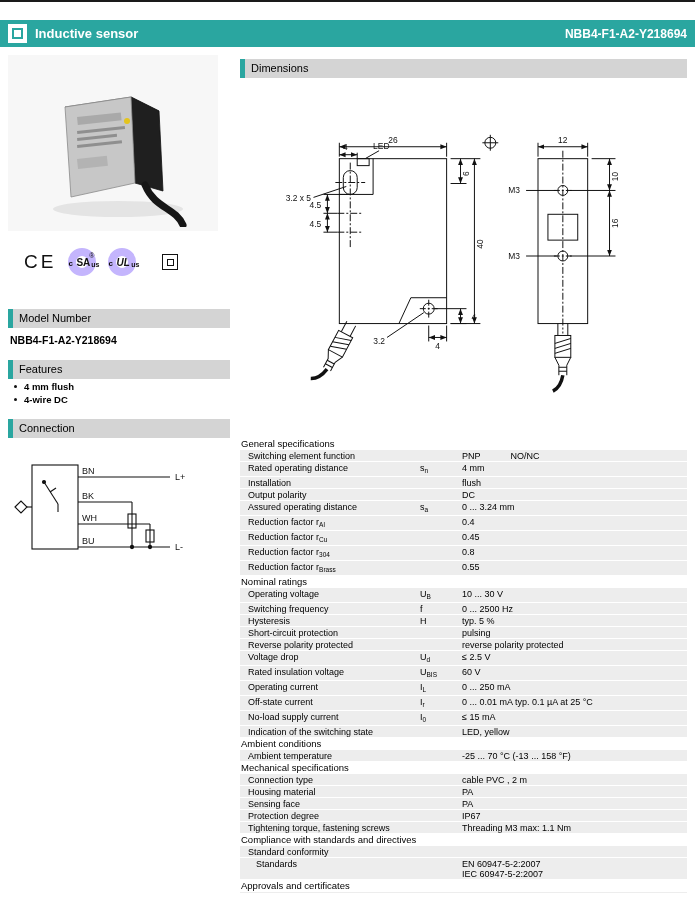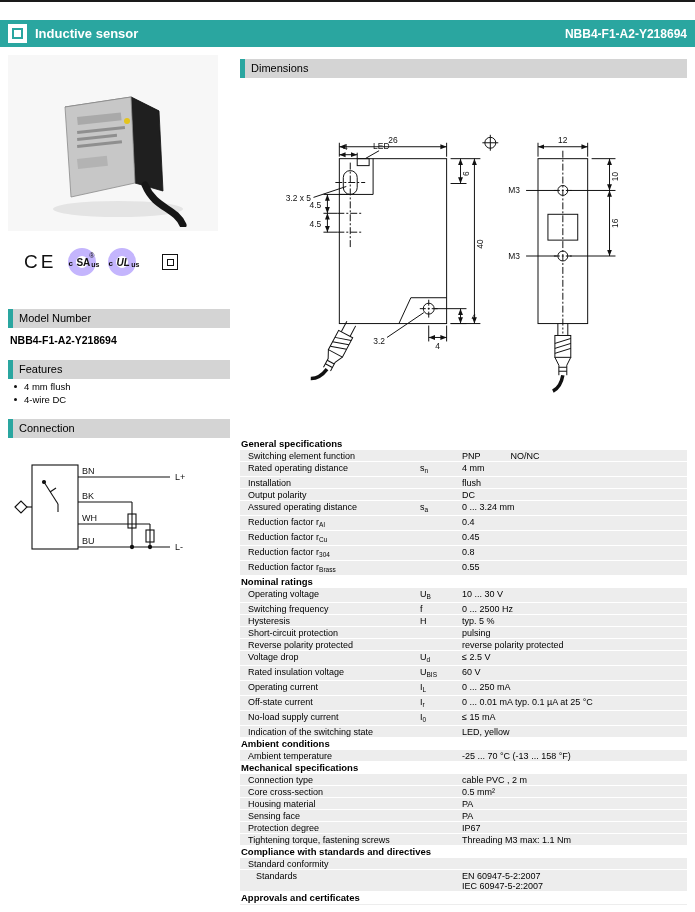--- a/index.html
+++ b/index.html
@@ -22,33 +22,33 @@
   .cert-circle{width:28px;height:28px;border:8px solid #c4b5fd;border-radius:50%;display:flex;align-items:center;justify-content:flex-start;font-weight:bold;font-size:10px;position:relative;color:#111}
   .cert-circle .pre{position:absolute;left:-8px;bottom:0;font-size:8px;font-weight:bold}
   .cert-circle .post{position:absolute;right:-11px;bottom:0;font-size:7px;font-weight:bold}
   .cert-circle .reg{position:absolute;right:-6px;top:-4px;font-size:7px;font-weight:normal}
   .ul-text{font-style:italic}
   .sq-icon{width:16px;height:16px;border:1.6px solid #111;display:flex;align-items:center;justify-content:center;margin-left:14px}
   .sq-icon span{display:block;width:7px;height:7px;border:1.6px solid #111}
   .model-bar{margin-top:28px}
   .model-value{font-weight:bold;font-size:10.5px;padding:6px 2px 0}
   .features-bar{margin-top:14px}
-  .features-list{list-style:none;padding:0 2px 0 6px;font-size:9.5px;font-weight:normal}
+  .features-list{list-style:none;padding:0 2px 0 6px;font-size:9.5px;font-weight:bold}
   .features-list li{margin:2px 0;padding-left:10px;position:relative}
   .features-list li::before{content:"";position:absolute;left:0;top:4px;width:3px;height:3px;background:#111;border-radius:50%}
   .connection-bar{margin-top:14px}
   .connection-svg{margin:14px 0 0 2px}
   .dims-bar{margin-top:4px}
   .dims-svg{display:block;margin-top:4px}
   .td-bar{margin-top:4px}
   svg text{font-family:"Liberation Sans",sans-serif;font-size:9px;fill:#111}
   svg .dimtxt{font-size:8.5px}
   
   .tt{margin-top:4px;font-size:9px}
-  .t-sec{font-weight:bold;font-size:9.5px;line-height:11px;margin:1px 0 1px;padding-left:1px}
+  .t-sec{font-weight:normal;font-size:9.5px;line-height:11px;margin:1px 0 1px;padding-left:1px}
   .t-row{display:flex;align-items:flex-start;line-height:10px;margin-bottom:1px;background:var(--rowshade);padding:1px 0 0}
   .t-label{width:180px;flex:0 0 auto;padding-left:8px}
   .t-label.ind1{padding-left:16px}
   .t-sym{width:42px;flex:0 0 auto}
   .t-value{flex:1;min-width:0}
   .t-value .v2{margin-left:30px}
   sub{font-size:6.5px;vertical-align:-2px}
 </style>
 </head>
 <body>
@@ -391,25 +391,20 @@
               <span class="t-sym"></span>
               <span class="t-value">-25 ... 70 °C (-13 ... 158 °F)</span>
             </div>
             <div class="t-sec">Mechanical specifications</div>
             <div class="t-row">
               <span class="t-label">Connection type</span>
               <span class="t-sym"></span>
               <span class="t-value">cable PVC , 2 m</span>
             </div>
             <div class="t-row">
-              <span class="t-label">Core cross-section</span>
-              <span class="t-sym"></span>
-              <span class="t-value">0.5 mm²</span>
-            </div>
-            <div class="t-row">
               <span class="t-label">Housing material</span>
               <span class="t-sym"></span>
               <span class="t-value">PA</span>
             </div>
             <div class="t-row">
               <span class="t-label">Sensing face</span>
               <span class="t-sym"></span>
               <span class="t-value">PA</span>
             </div>
             <div class="t-row">

